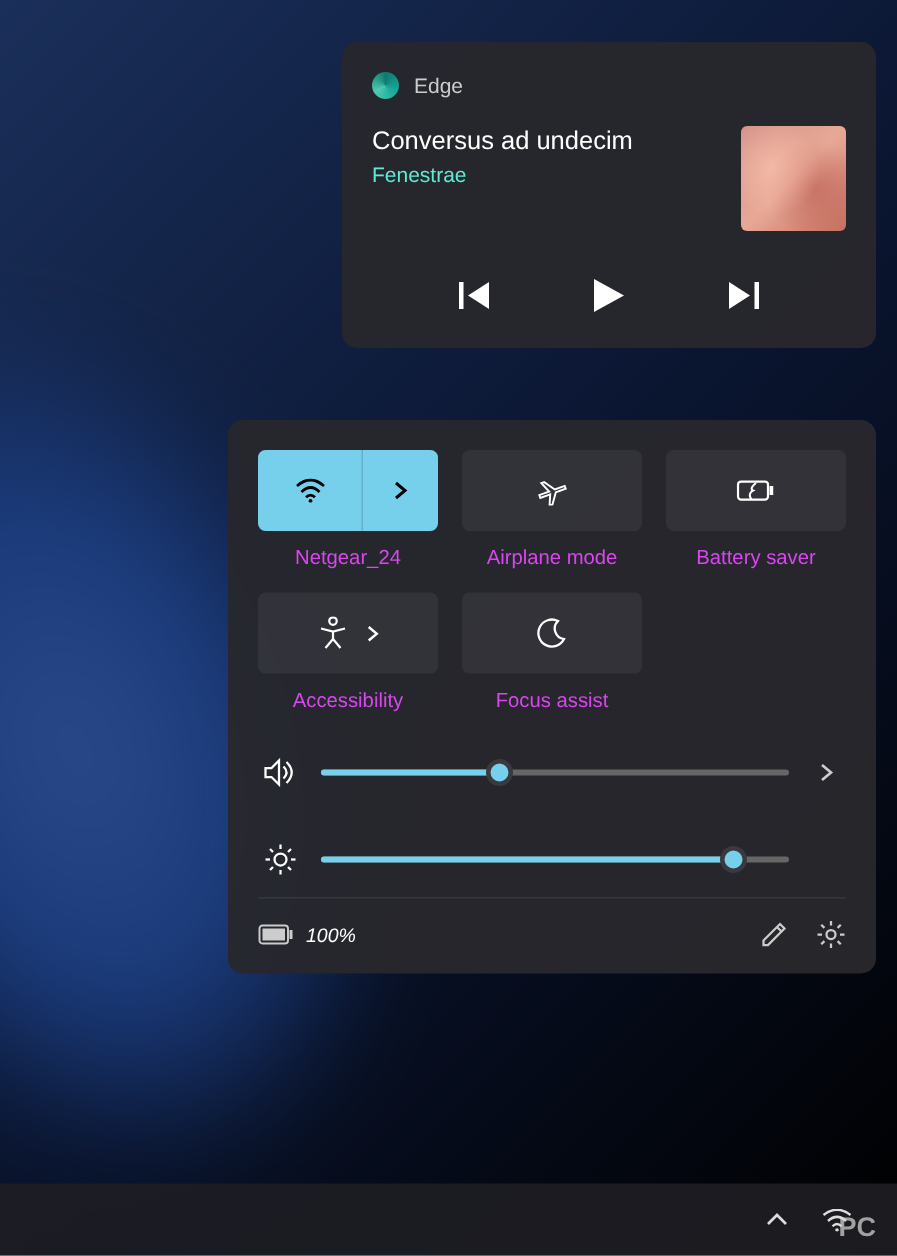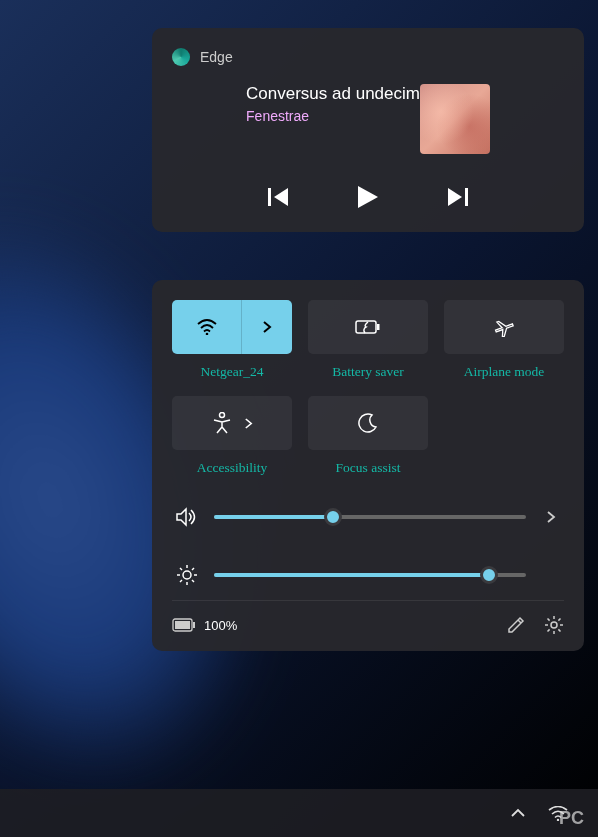--- a/index.html
+++ b/index.html
@@ -1,46 +1,46 @@
 <!DOCTYPE html>
 <html><head>
   <meta charset="utf-8">
   <style>
     * { margin: 0; padding: 0; box-sizing: border-box; font-family: 'Segoe UI', sans-serif; }
     body { width: 598px; height: 837px; background: linear-gradient(135deg, #1a2f5a 0%, #0a1530 50%, #000 100%); position: relative; overflow: hidden; }
     .bg-wave { position: absolute; left: -150px; top: 200px; width: 400px; height: 600px; background: radial-gradient(ellipse at center, #2a4a8a 0%, #1a3a7a 40%, transparent 70%); transform: rotate(-20deg); border-radius: 50%; filter: blur(30px); }
     .panel { position: absolute; right: 14px; background: rgba(40,40,45,0.96); border-radius: 10px; padding: 20px; color: #fff; }
-    .media-panel { top: 28px; width: 432px; }
+    .media-panel { top: 28px; width: 356px; }
     .media-header { display: flex; align-items: center; gap: 10px; margin-bottom: 18px; }
     .edge-icon { width: 18px; height: 18px; border-radius: 50%; background: conic-gradient(#0f7a6e, #1aa89a, #4ec9b0, #0f7a6e); }
     .app-label { font-size: 14px; color: #ccc; }
-    .media-body { display: flex; justify-content: center; align-items: flex-start; }
+    .media-body { display: flex; justify-content: space-between; align-items: flex-start; }
     .track-title { font-size: 17px; font-weight: 500; margin-bottom: 4px; }
-    .track-artist { font-size: 14px; color: #f0abfc; }
+    .track-artist { font-size: 14px; color: #5eead4; }
     .album-art { width: 70px; height: 70px; border-radius: 4px; background: linear-gradient(135deg, #d4938a, #e8a896, #c47060); position: relative; overflow: hidden; }
     .album-art::after { content:''; position:absolute; inset:0; background: radial-gradient(circle at 30% 40%, rgba(255,200,180,0.6), transparent 50%), radial-gradient(circle at 70% 60%, rgba(180,80,70,0.5), transparent 50%); }
     .media-controls { display: flex; justify-content: center; gap: 60px; margin-top: 28px; }
     .media-btn { background: none; border: none; color: #fff; cursor: pointer; padding: 4px; }
     .qs-panel { top: 280px; width: 432px; padding: 20px 20px 16px; }
     .tiles { display: grid; grid-template-columns: repeat(3, 1fr); gap: 16px; margin-bottom: 30px; }
     .tile-wrap { display: flex; flex-direction: column; align-items: center; gap: 10px; }
     .tile { height: 54px; width: 100%; border-radius: 5px; display: flex; align-items: center; justify-content: center; cursor: pointer; border: none; }
     .tile.split { display: flex; padding: 0; }
     .tile.split .tile-main { flex: 1.4; display:flex; align-items:center; justify-content:center; border-right: 1px solid rgba(0,0,0,0.15); height:100%;}
     .tile.split .tile-expand { flex: 1; display:flex; align-items:center; justify-content:center; height:100%;}
     .tile.on { background: #76d0eb; color: #000; }
     .tile.off { background: rgba(255,255,255,0.06); color: #fff; }
-    .tile-label { font-size: 13.5px; color: #14b8a6; text-align: center; font-family: Liberation Serif, serif; }
+    .tile-label { font-size: 13.5px; color: #d946ef; text-align: center; }
     .slider-row { display: flex; align-items: center; gap: 16px; margin-bottom: 36px; padding: 0 4px; }
     .slider-icon { flex-shrink: 0; }
     .slider { flex: 1; position: relative; height: 4px; background: #666; border-radius: 2px; cursor: pointer; }
     .slider-fill { position: absolute; left: 0; top: 0; bottom: 0; background: #76d0eb; border-radius: 2px; }
     .slider-thumb { position: absolute; top: 50%; width: 18px; height: 18px; background: #76d0eb; border: 3px solid #3a3a3e; border-radius: 50%; transform: translate(-50%, -50%); }
     .slider-expand { flex-shrink: 0; cursor: pointer; padding: 4px; }
-    .qs-footer { display: flex; align-items: center; justify-content: space-between; margin-top: 14px; padding-top: 14px; border-top: 1px solid rgba(255,255,255,0.08); }
+    .qs-footer { display: flex; align-items: center; justify-content: space-between; margin-top: 14px; padding-top: 14px; border-top: 1px solid rgba(255,255,255,0.08); font-style: italic; }
     .battery-status { display: flex; align-items: center; gap: 8px; font-size: 13px; }
     .footer-actions { display: flex; gap: 18px; }
     .footer-btn { background: none; border: none; color: #ccc; cursor: pointer; }
     .taskbar { position: absolute; bottom: 0; left: 0; right: 0; height: 48px; background: rgba(30,30,35,0.9); display: flex; align-items: center; justify-content: flex-end; padding: 0 30px; gap: 22px; }
     .taskbar-item { color: #ddd; cursor: pointer; }
     .watermark { position: absolute; right: 14px; bottom: 8px; color: rgba(220,220,220,0.7); font-weight: bold; font-size: 18px; pointer-events:none;}
     svg { display: block; }
   </style>
 </head>
 <body>
@@ -98,36 +98,36 @@
               <path d="M2 2 L8 7 L2 12" stroke="#000" stroke-width="2" fill="none"></path>
             </svg>
         </div>
       </div>
       <div class="tile-label">Netgear_24</div>
     </div>
 
 
     <div class="tile-wrap">
       <button class="tile off">
+        <svg width="22" height="20" viewBox="0 0 22 20">
+            <path d="M2 10 L9 10 L6 3 L8 3 L13 10 L20 10 L20 12 L13 12 L8 19 L6 19 L9 12 L2 12 Z" fill="none" stroke="#fff" stroke-width="1.3" transform="rotate(-20 11 10)"></path>
+          </svg>
+      </button>
+      <div class="tile-label">Airplane mode</div>
+    </div>
+
+    <div class="tile-wrap">
+      <button class="tile off">
         <svg width="26" height="16" viewBox="0 0 26 16">
             <rect x="1" y="2" width="20" height="12" rx="2" stroke="#fff" stroke-width="1.5" fill="none"></rect>
             <rect x="22" y="5" width="2.5" height="6" fill="#fff"></rect>
             <path d="M13 3 C8 7 11 8 11 8 C11 8 7 10 10 14" stroke="#fff" stroke-width="1.4" fill="none"></path>
           </svg>
       </button>
       <div class="tile-label">Battery saver</div>
-    </div>
-
-    <div class="tile-wrap">
-      <button class="tile off">
-        <svg width="22" height="20" viewBox="0 0 22 20">
-            <path d="M2 10 L9 10 L6 3 L8 3 L13 10 L20 10 L20 12 L13 12 L8 19 L6 19 L9 12 L2 12 Z" fill="none" stroke="#fff" stroke-width="1.3" transform="rotate(-20 11 10)"></path>
-          </svg>
-      </button>
-      <div class="tile-label">Airplane mode</div>
     </div>
 
     <div class="tile-wrap">
       <div class="tile off" style="display:flex;gap:12px;">
         <svg width="20" height="22" viewBox="0 0 20 22">
             <circle cx="10" cy="3" r="2.5" stroke="#fff" stroke-width="1.5" fill="none"></circle>
             <path d="M2 8 L10 10 L18 8 M10 10 L10 15 M10 15 L5 21 M10 15 L15 21" stroke="#fff" stroke-width="1.5" fill="none"></path>
           </svg>
         <svg width="9" height="13" viewBox="0 0 10 14">
             <path d="M2 2 L8 7 L2 12" stroke="#fff" stroke-width="1.8" fill="none"></path>

